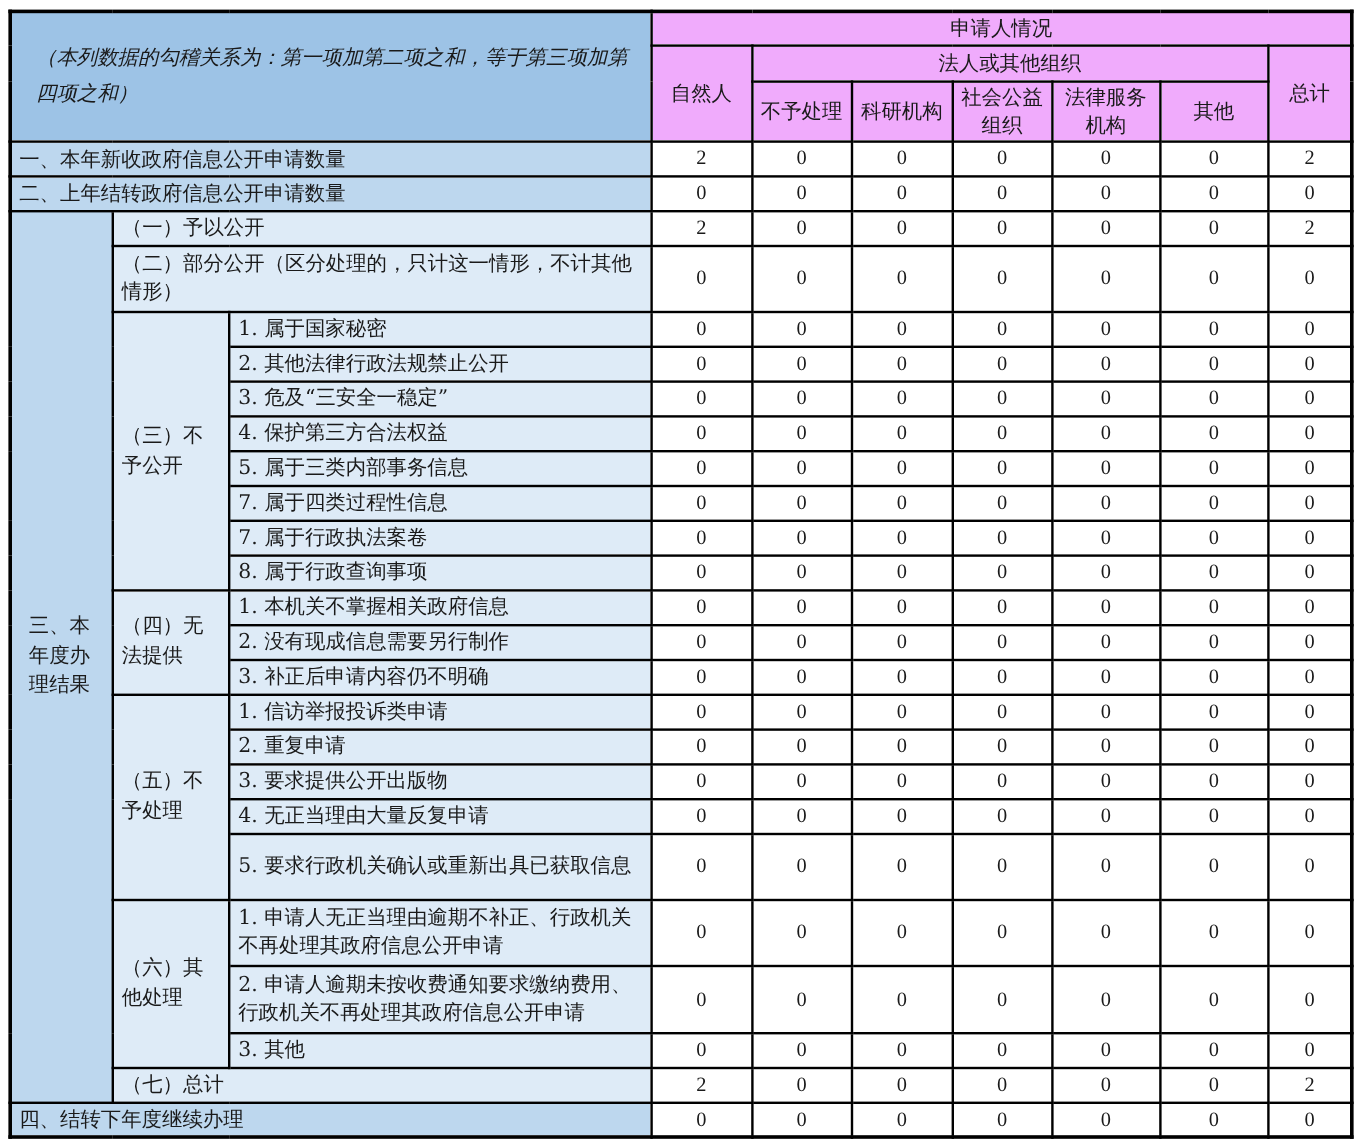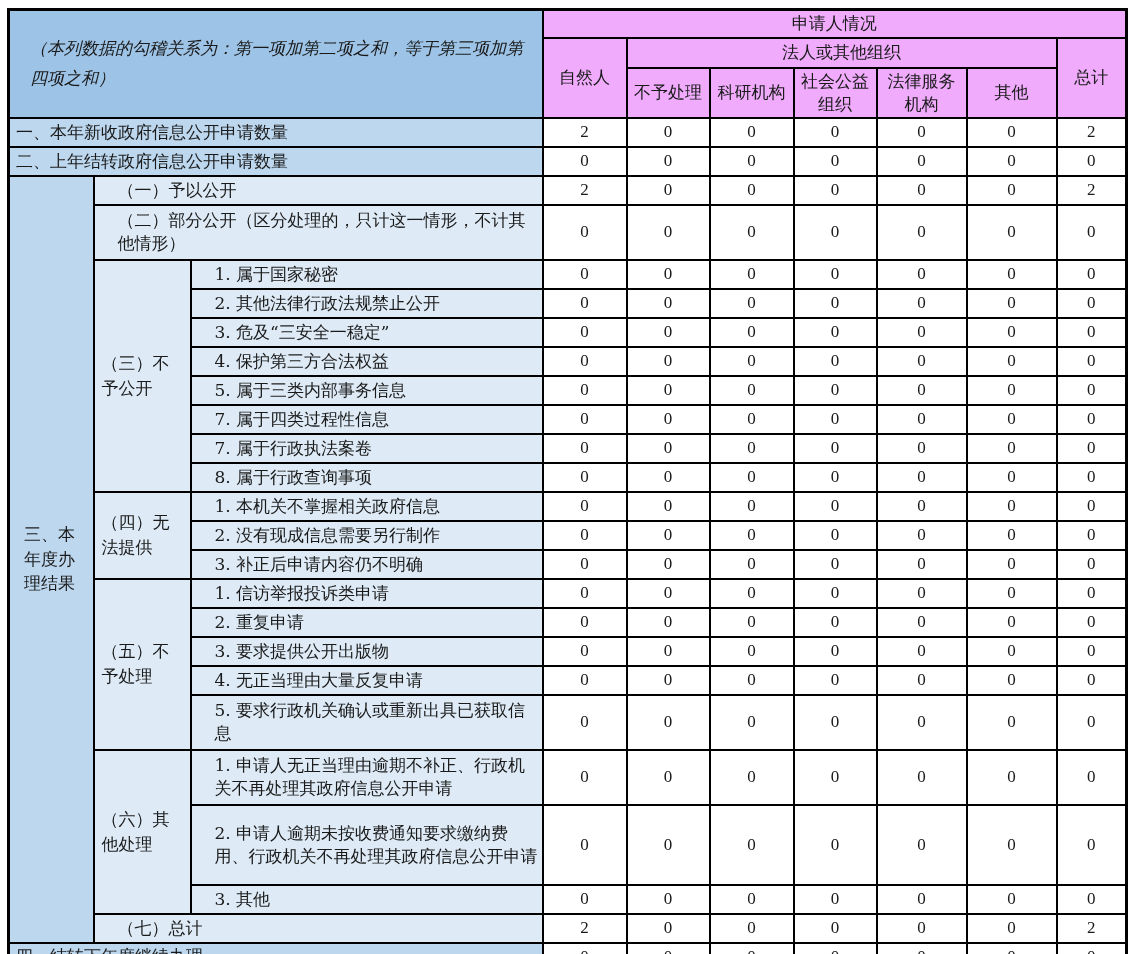--- a/index.html
+++ b/index.html
@@ -12,33 +12,33 @@
   col.d1{width:84px}col.d2{width:83px}col.d3{width:84px}col.d4{width:83px}
   col.d5{width:90px}col.d6{width:90px}col.d7{width:70px}
   
   .c-head{background:#f0abfc;text-align:center;font-size:17px;padding:1px 2px;}
   .c-note{background:#9dc3e6;text-align:left;vertical-align:middle;padding:4px 10px 4px 20px;
           font-family:"DejaVu Serif",serif;font-style:italic;font-size:17px;line-height:1.75;}
   .c-top{background:#bdd7ee;text-align:left;padding:1px 6px;font-size:17px;
          font-family:Liberation Sans, sans-serif;}
   .c-side{background:#bdd7ee;text-align:left;vertical-align:middle;padding:2px 14px;
           font-size:17px;line-height:1.45;font-family:"DejaVu Serif",serif;}
-  .c-label{background:#deebf7;text-align:left;vertical-align:middle;padding:2px 4px 2px 23px;
+  .c-label{background:#deebf7;text-align:left;vertical-align:middle;padding:2px 4px 2px 7px;
            font-size:17px;line-height:1.35;font-family:"DejaVu Serif",serif;}
   .c-group{background:#deebf7;text-align:left;vertical-align:middle;padding:2px 4px 2px 7px;
            font-size:17px;line-height:1.45;font-family:"DejaVu Serif",serif;margin-top:33px;}
   .c-data{background:#ffffff;text-align:center;vertical-align:middle;
           font-family:"Liberation Serif",serif;font-size:17px;}
   
   tr.h-hdr1{height:28px}
   tr.h-hdr2{height:30px}
   tr.h-hdr3{height:36px}
   tr.r-1{height:29px}
   tr.r-2{height:55px}
-  tr.r-3{height:80px}
+  tr.r-3{height:56px}
 </style>
 </head>
 <body>
 
 <div class="wrap">
   <table>
     <colgroup>
       <col class="cA">
         <col class="cB">
         <col class="cC">

